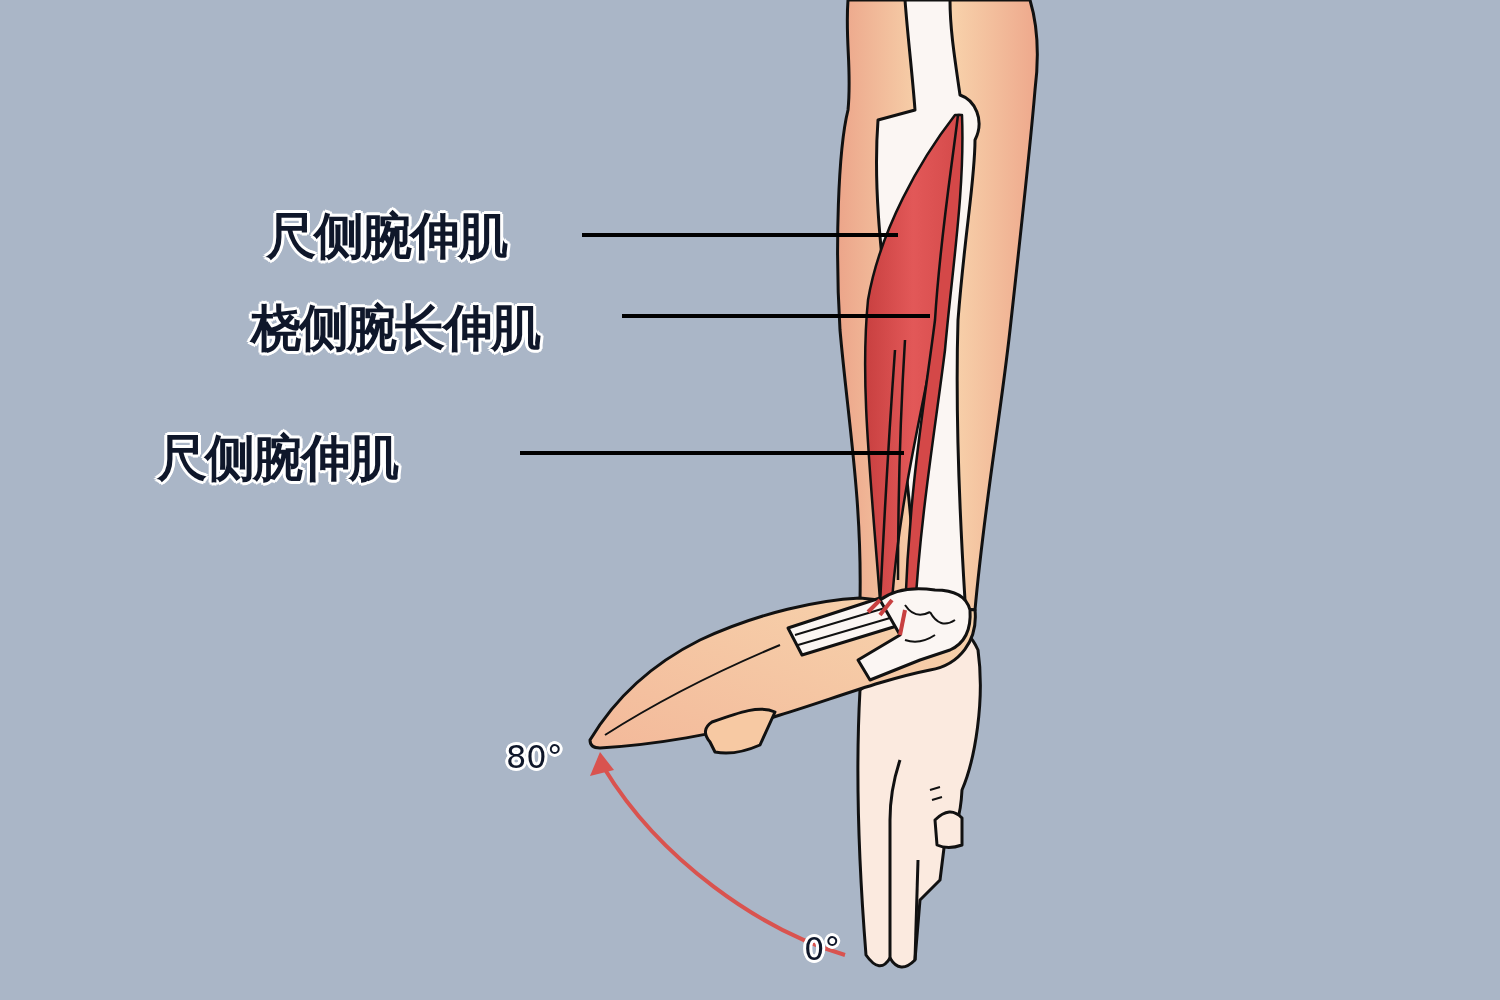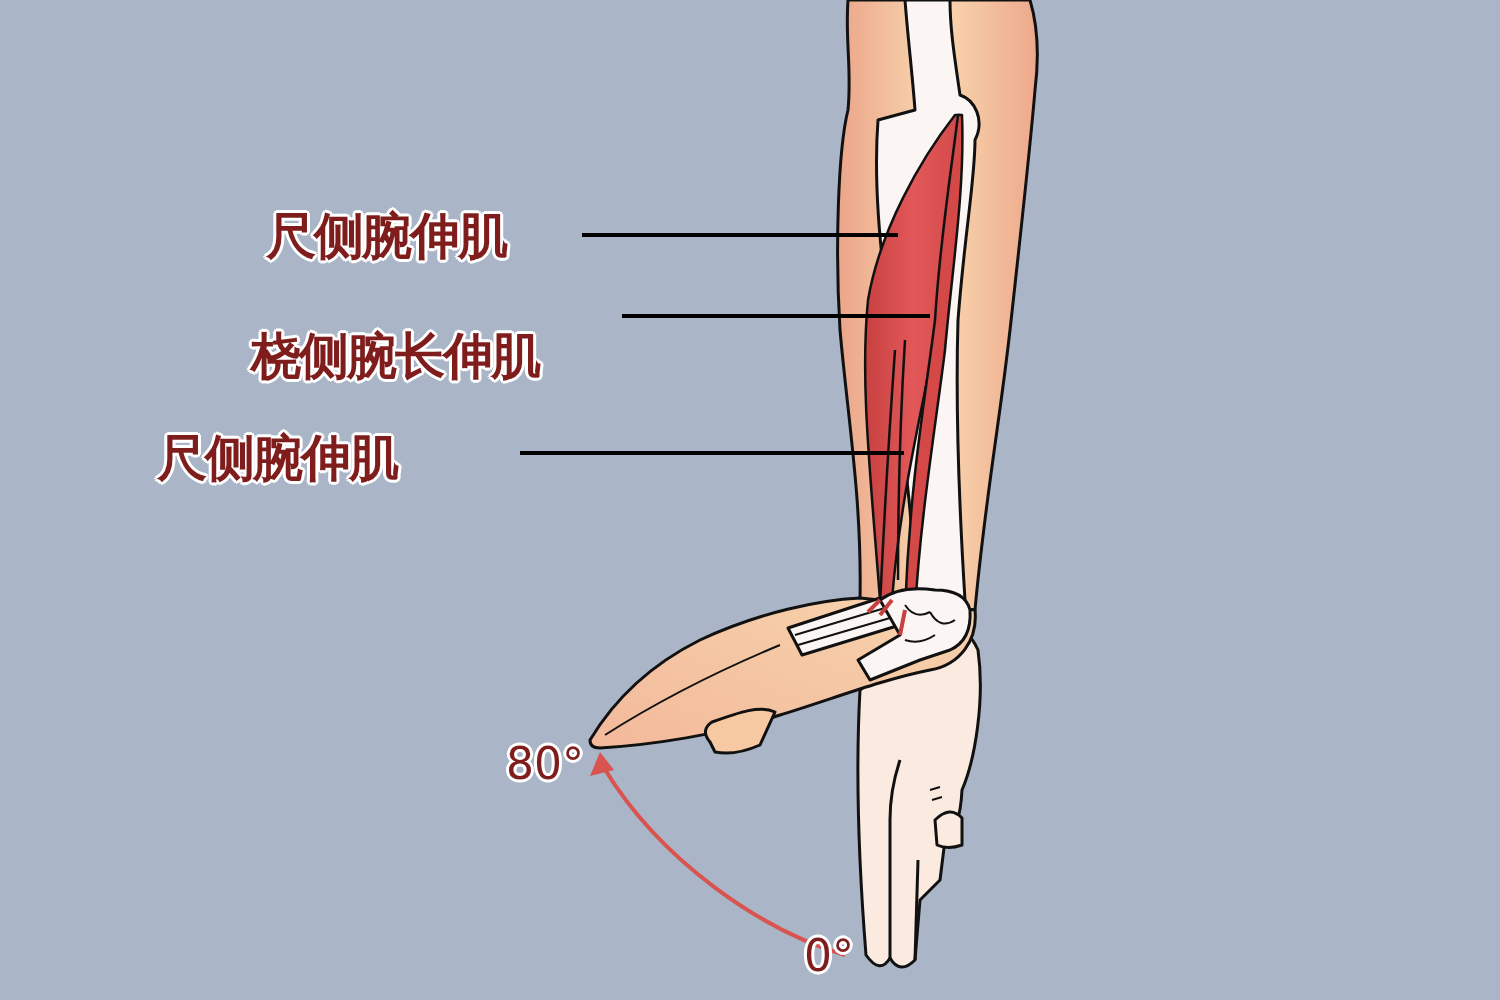--- a/index.html
+++ b/index.html
@@ -1,23 +1,23 @@
 <!DOCTYPE html>
 <html><head>
 <meta charset="utf-8">
 <style>
   html, body { margin:0; padding:0; }
   body { width:1500px; height:1000px; background:#aab6c7; position:relative; overflow:hidden;
          font-family:"DejaVu Sans", sans-serif; }
   #art { position:absolute; left:0; top:0; }
-  .label { position:absolute; font-weight:bold; color:#7f1d1d; white-space:nowrap;
+  .label { position:absolute; font-weight:bold; color:#0f172a; white-space:nowrap;
            text-shadow: 3px 0 0 #fff, -3px 0 0 #fff, 0 3px 0 #fff, 0 -3px 0 #fff,
                         2px 2px 0 #fff, -2px -2px 0 #fff, 2px -2px 0 #fff, -2px 2px 0 #fff; }
   .muscle-label { font-size:50px; letter-spacing:-2px; }
-  .angle-label { font-size:44px; font-weight:normal; }
+  .angle-label { font-size:32px; font-weight:normal; }
   .leader { position:absolute; height:4px; background:#000; }
 </style>
 </head>
 <body>
 
 <svg id="art" width="1500" height="1000" viewBox="0 0 1500 1000">
   <defs>
     <linearGradient id="skinG" x1="0" x2="1" y1="0" y2="0">
       <stop offset="0" stop-color="#eca58a"></stop>
       <stop offset="0.5" stop-color="#f9d9b0"></stop>
@@ -86,20 +86,20 @@
 
   <g>
     <path d="M845 955 C 760 930, 660 860, 604 768" fill="none" stroke="#d9534f" stroke-width="4"></path>
     <path d="M600 752 L 590 776 L 614 770 Z" fill="#d9534f"></path>
   </g>
 </svg>
 
 <div class="label muscle-label" style="left:266px; top:203px;">尺侧腕伸肌</div>
 <div class="leader" style="left:582px; top:233px; width:316px;"></div>
 
-<div class="label muscle-label" style="left:251px; top:295px;margin-top:28px;">桡侧腕长伸肌</div>
+<div class="label muscle-label" style="left:251px; top:295px;">桡侧腕长伸肌</div>
 <div class="leader" style="left:622px; top:314px; width:308px;"></div>
 
 <div class="label muscle-label" style="left:157px; top:425px;">尺侧腕伸肌</div>
 <div class="leader" style="left:520px; top:451px; width:384px;"></div>
 
 <div class="label angle-label" style="left:506px; top:738px;">80°</div>
 <div class="label angle-label" style="left:804px; top:930px;">0°</div>
 
 </body></html>

